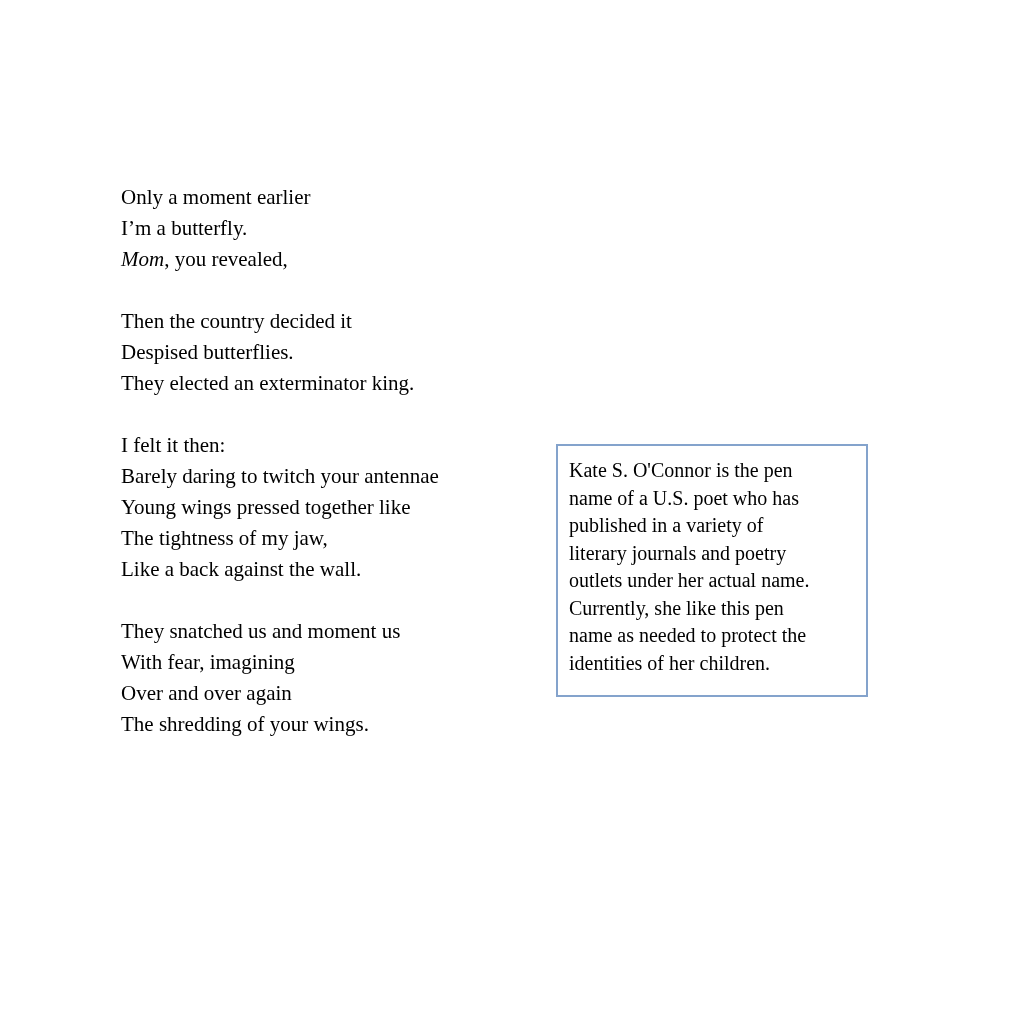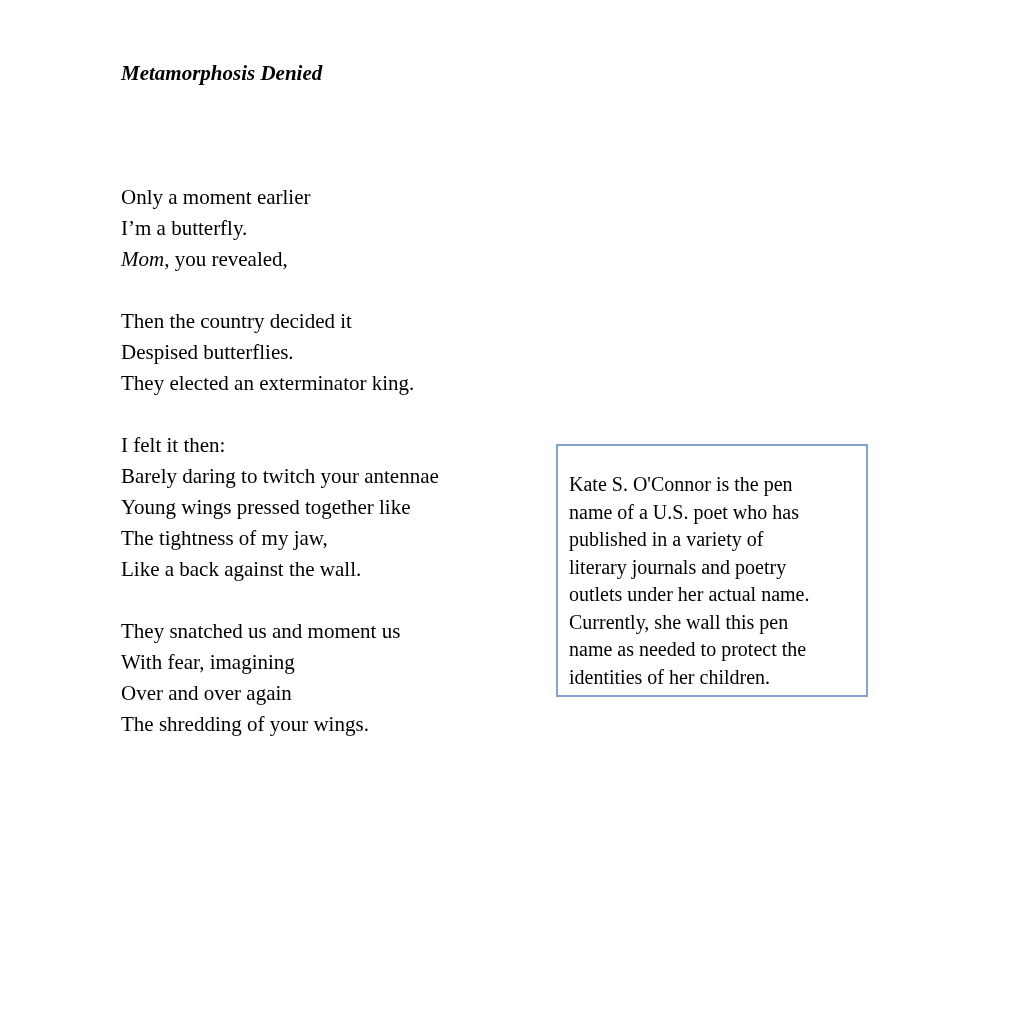--- a/index.html
+++ b/index.html
@@ -44,35 +44,34 @@
     font-style: italic;
   }
   .bio-box {
     position: absolute;
     left: 556px;
     top: 444px;
     width: 312px;
     height: 253px;
     box-sizing: border-box;
     border: 2px solid #84a3cc;
-    padding: 25px 10px 0 11px;
+    padding: 11px 10px 0 11px;
     background: #ffffff;
   }
   .bio-line {
     font-size: 20px;
     line-height: 27.5px;
     white-space: nowrap;
   }
 </style>
 </head>
 <body>
 
 <div class="page">
 
-  <h1 class="poem-title">Metamorphosis Denied</h1>
 
   <div class="poem">
       <div class="stanza">
         <div class="line"><span>Only a moment earlier</span></div>
         <div class="line"><span>I’m a butterfly.</span></div>
         <div class="line"><em>Mom</em><span>, you revealed,</span></div>
       </div>
       <div class="stanza">
         <div class="line"><span>Then the country decided it</span></div>
         <div class="line"><span>Despised butterflies.</span></div>
@@ -93,19 +92,19 @@
       </div>
     </div>
 
   <div class="bio-box" style="border-color: rgb(132, 163, 204);">
     <div>
         <div class="bio-line">Kate S. O'Connor is the pen</div>
         <div class="bio-line">name of a U.S. poet who has</div>
         <div class="bio-line">published in a variety of</div>
         <div class="bio-line">literary journals and poetry</div>
         <div class="bio-line">outlets under her actual name.</div>
-        <div class="bio-line">Currently, she wall this pen</div>
+        <div class="bio-line">Currently, she like this pen</div>
         <div class="bio-line">name as needed to protect the</div>
         <div class="bio-line">identities of her children.</div>
       </div>
   </div>
 
 </div>
 
 </body></html>

